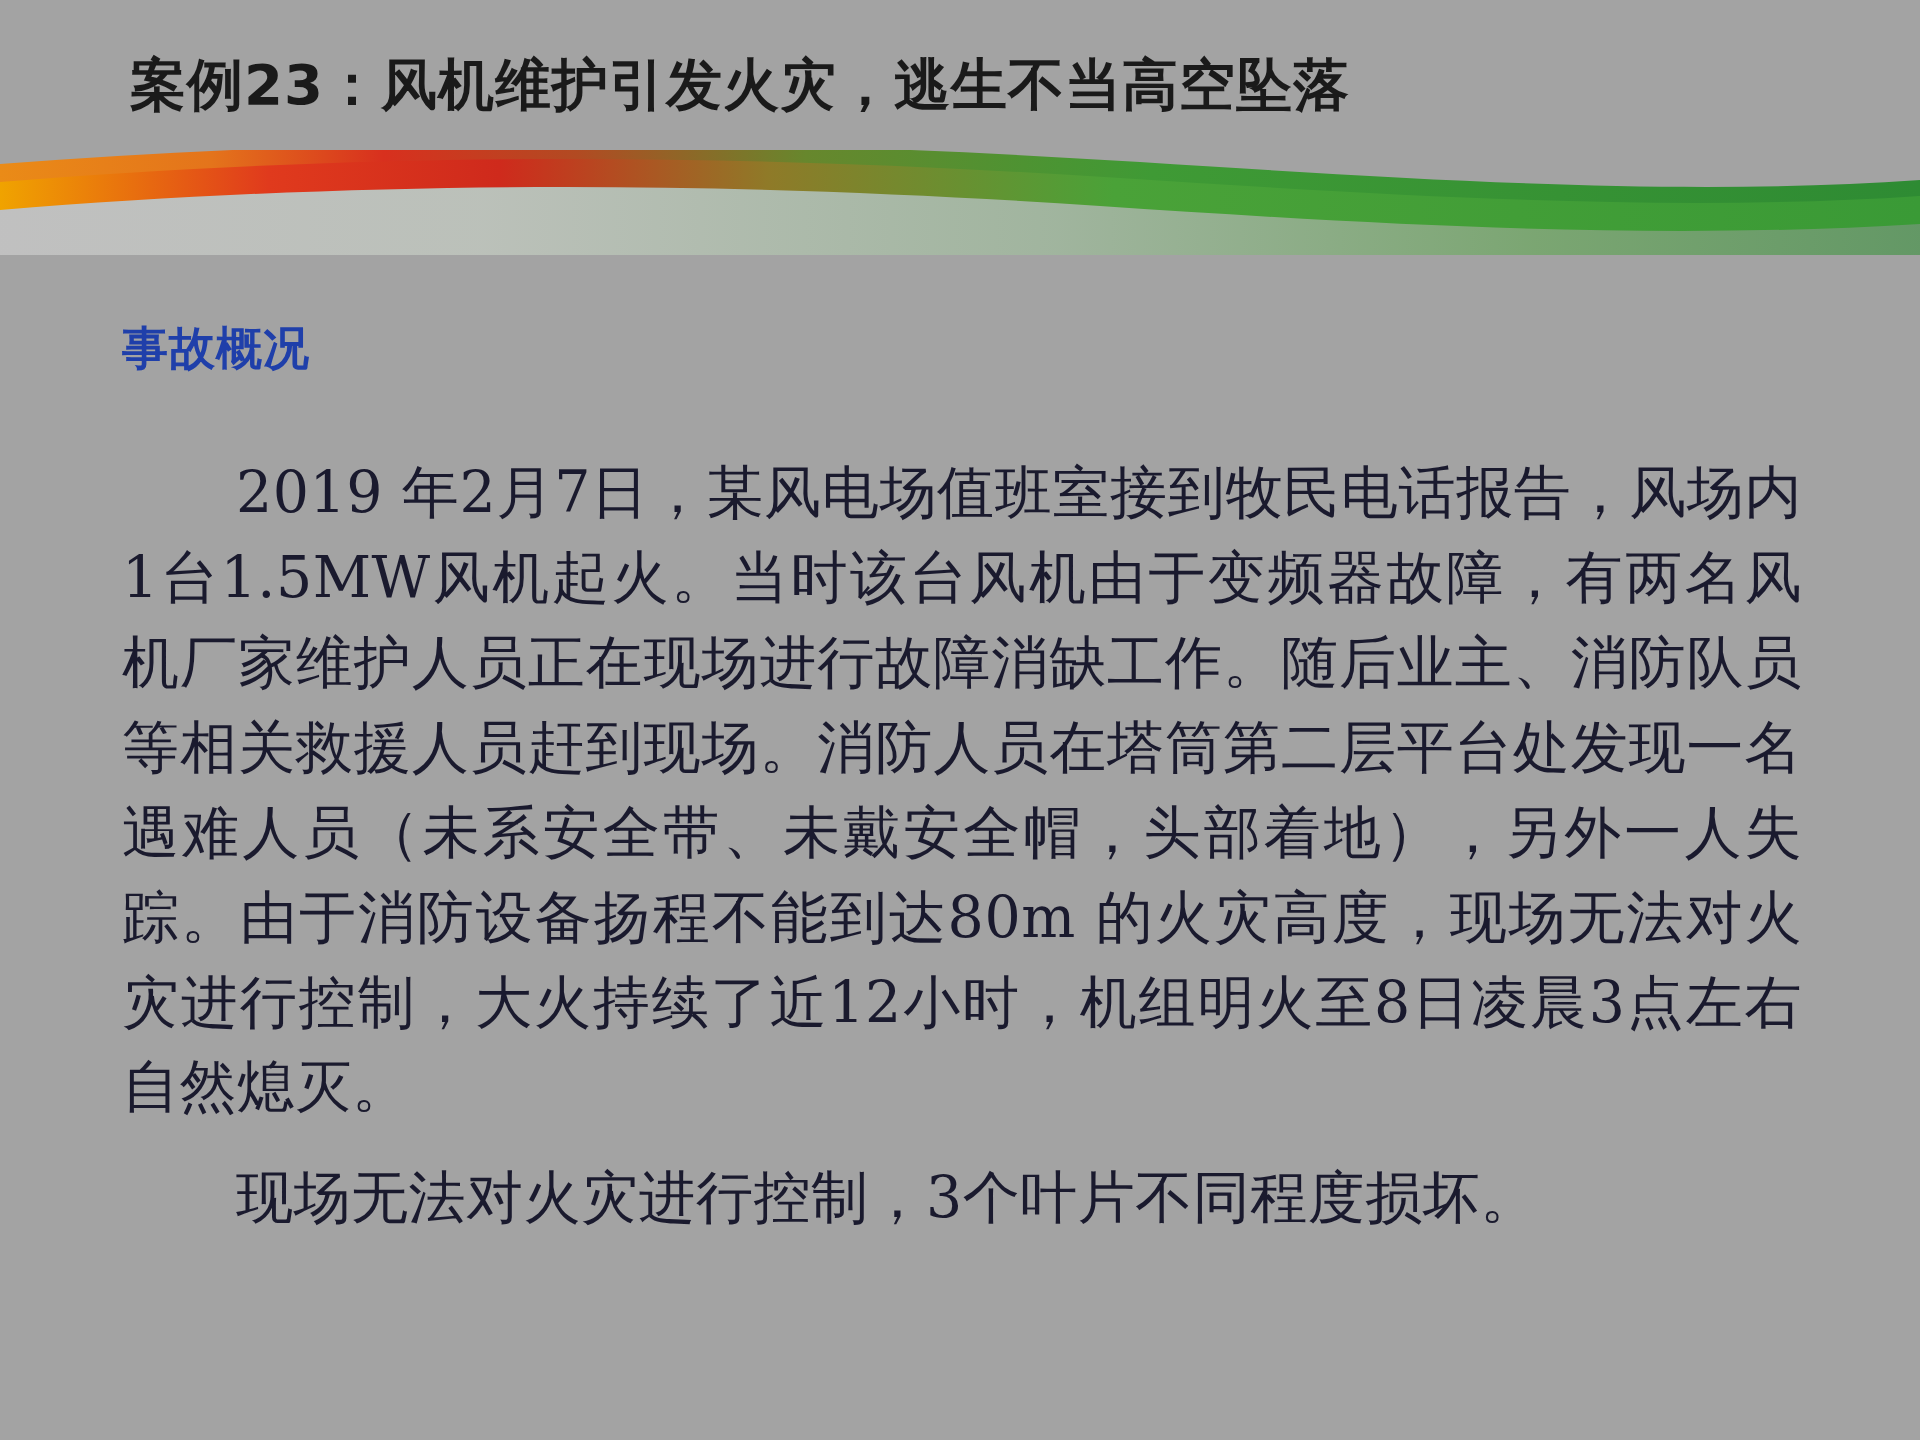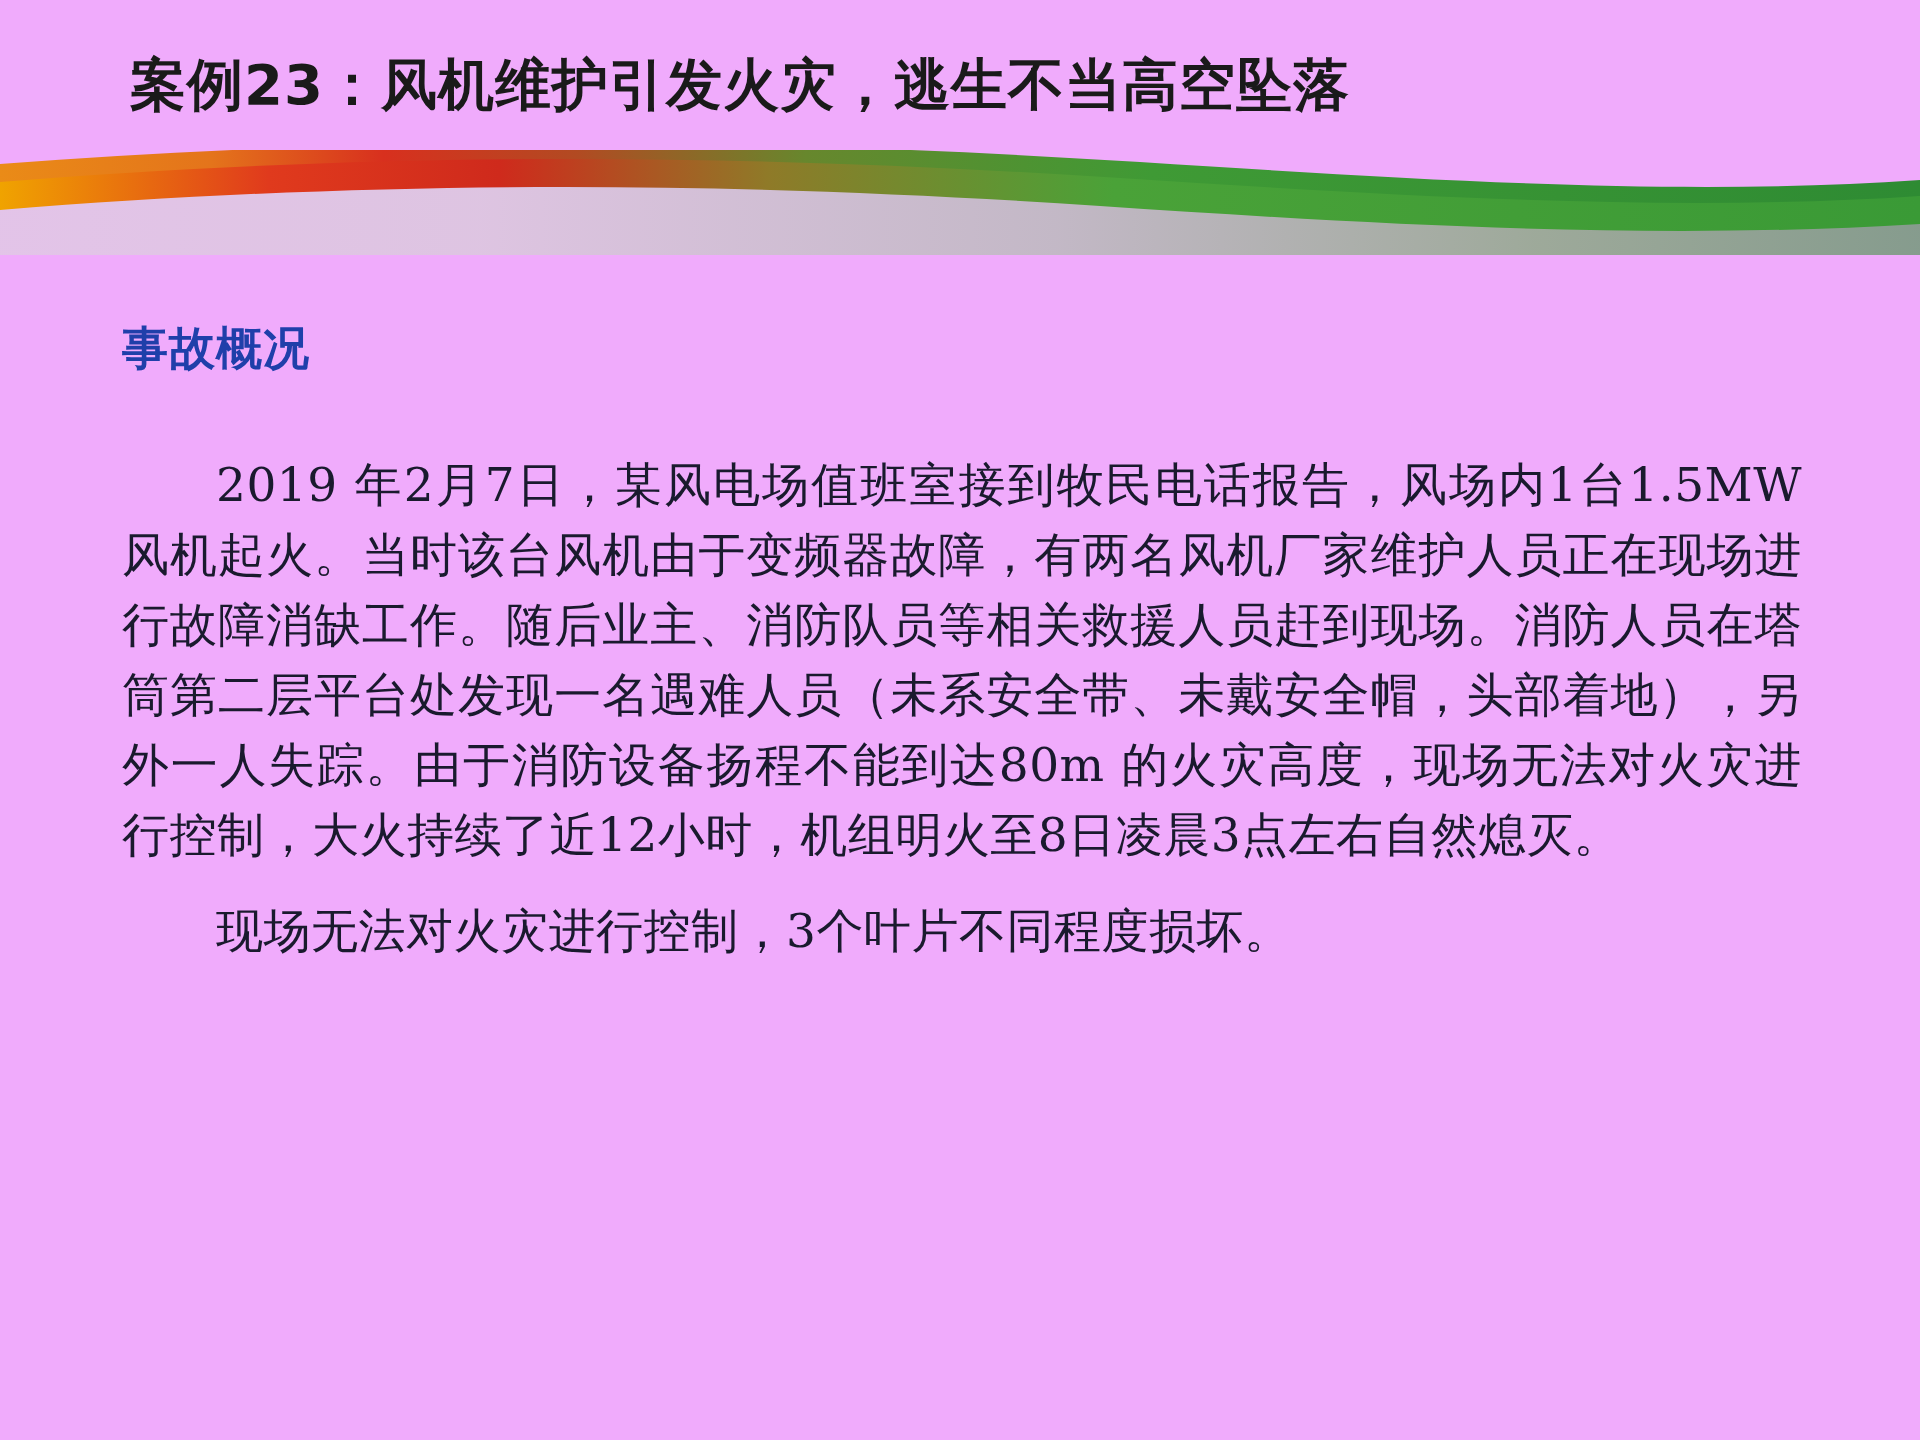--- a/index.html
+++ b/index.html
@@ -10,21 +10,21 @@
     width: 1920px;
     height: 1440px;
     background: #ffffff;
     font-family: "Liberation Sans", sans-serif;
     overflow: hidden;
   }
   .slide {
     position: relative;
     width: 1920px;
     height: 1440px;
-    background: #f0abfc;
+    background: #a3a3a3;
   }
 
   
   .slide-title {
     position: absolute;
     left: 130px;
     top: 48px;
     font-size: 56px;
     font-weight: 700;
     color: #1a1a1a;
@@ -56,21 +56,21 @@
 
   
   .body-block {
     position: absolute;
     left: 122px;
     top: 450px;
     width: 1680px;
   }
   .para {
     font-family: "DejaVu Serif", "Liberation Serif", serif;
-    font-size: 47px;
+    font-size: 57px;
     line-height: 1.49;
     color: #1a1a2e;
     text-indent: 2em;
     text-align: justify;
     margin: 0 0 26px 0;
     letter-spacing: 0.5px;
   }
   .para:last-child { margin-bottom: 0; }
 </style>
 </head>

